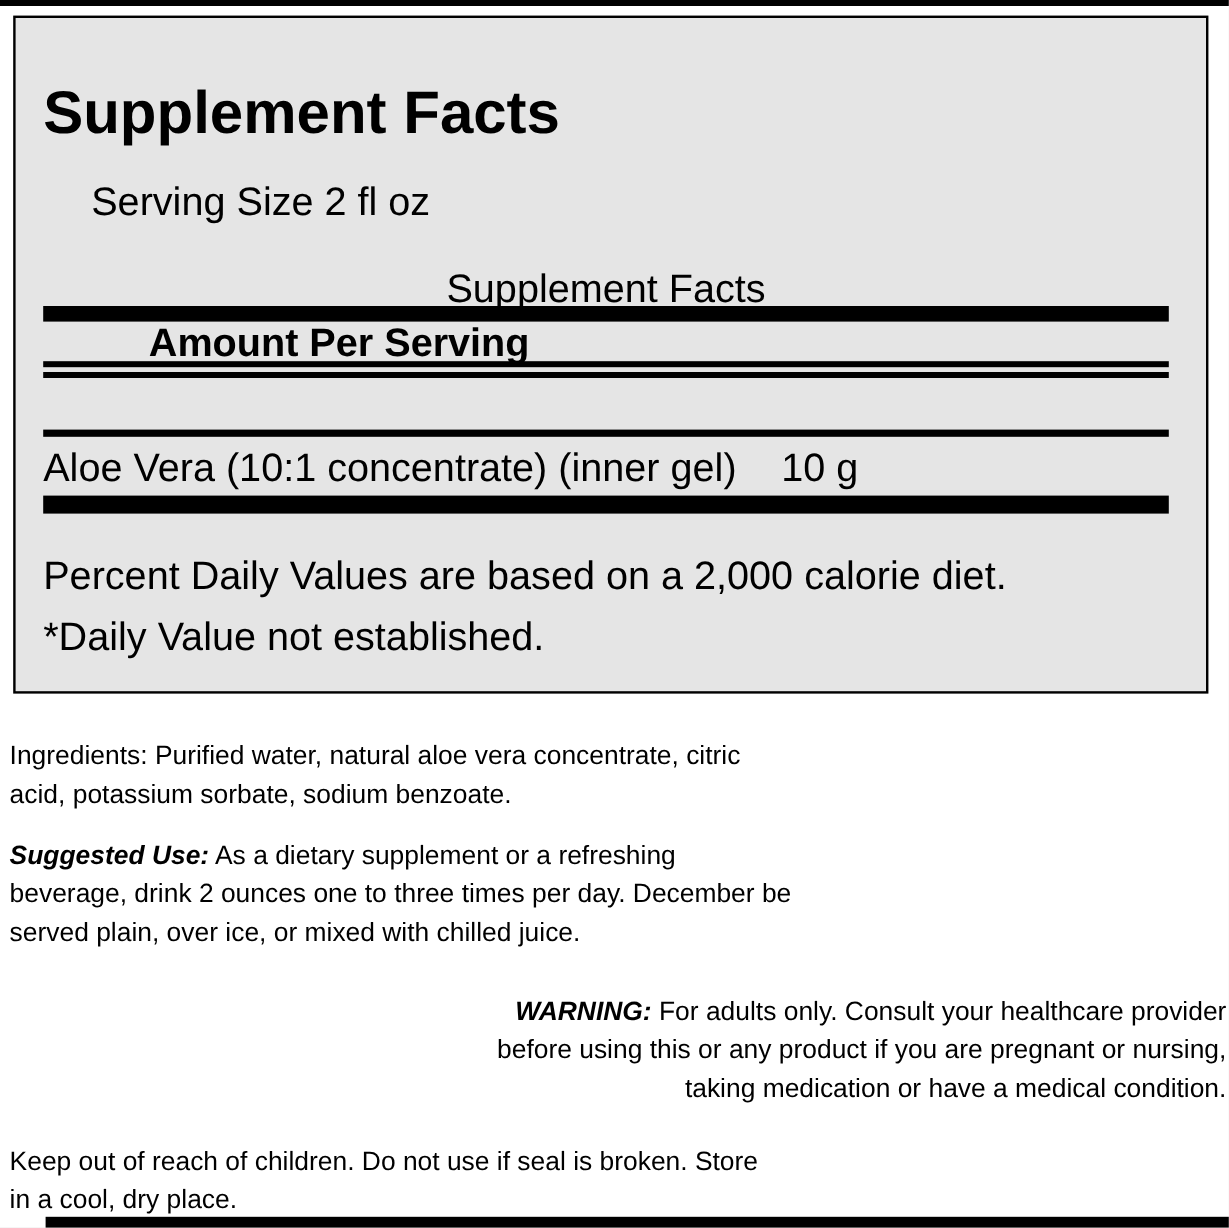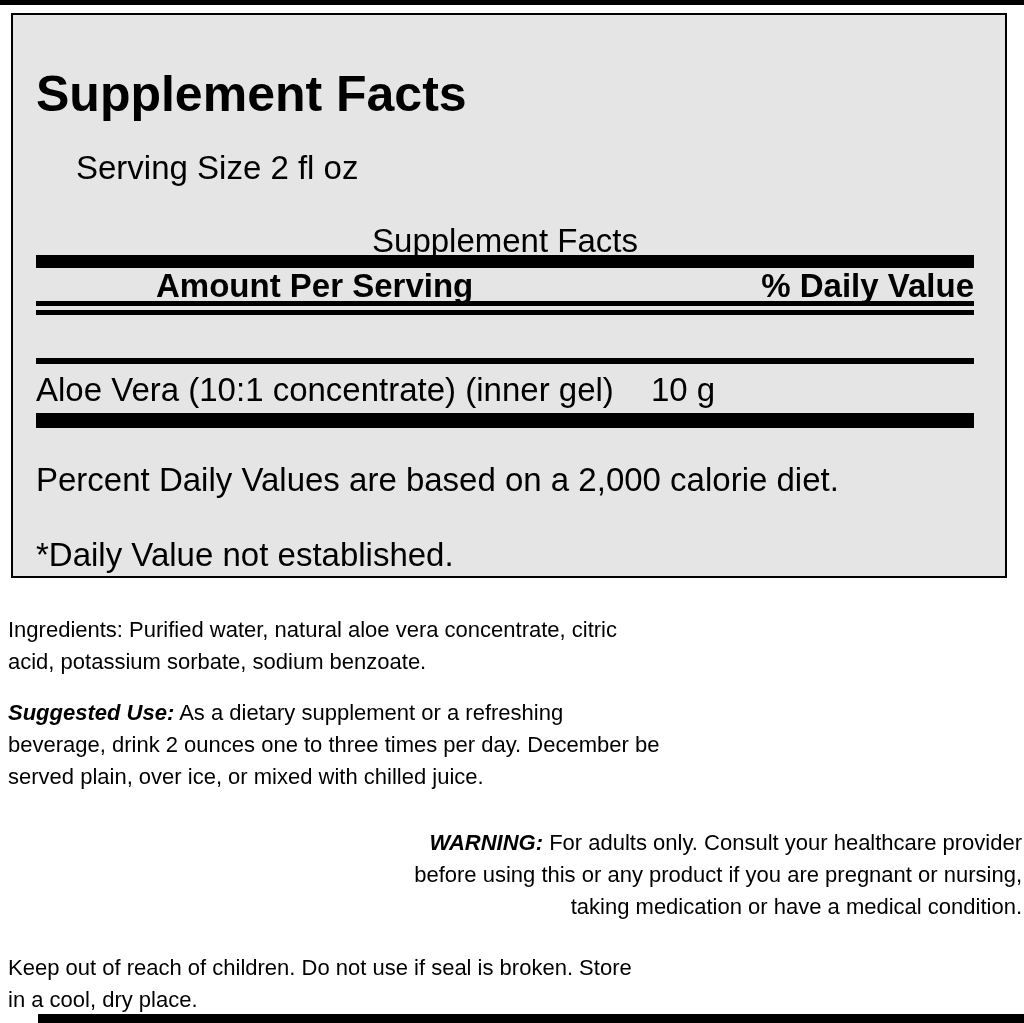--- a/index.html
+++ b/index.html
@@ -28,37 +28,37 @@
 
   .pheading { left:23px; top:54px; font-size:50px; font-weight:bold; line-height:50px; letter-spacing:0; white-space:pre; }
   .serving  { left:23px; top:134px; line-height:38px; white-space:pre;margin-left:40px; }
   .table-title { left:23px; top:209px; width:938px; text-align:center; line-height:33px; white-space:pre; }
 
   .bar  { left:23px; width:938px; background:#000; }
   .bar1 { top:240px; height:13px; }
   .bar2 { top:398px; height:15px; }
 
   .cols { left:23px; top:253px; width:938px; display:flex; justify-content:space-between; font-weight:bold; line-height:36px; }
-  .cols .col-amount { margin-left:120px; }
+  .cols .col-amount { margin-left:88px; }
 
   .dbl-rule { left:23px; top:286px; width:938px; height:14px; border-top:5px solid #000; border-bottom:5px solid #000; }
   .rule     { left:23px; top:343px; width:938px; height:6px; background:#000; }
 
   .row { left:23px; width:938px; height:40px; line-height:34px; }
   .row span { position:absolute; top:0; white-space:pre; }
   .row .nm  { left:0; }
   .sodium-row { top:299px; }
   .sodium-row .amt { left:595px; }
   .sodium-row .dv  { right:0; text-align:right; }
   .aloe-row { top:358px; }
   .aloe-row .amt { left:615px; }
 
   .note  { left:23px; line-height:34px; white-space:pre; }
   .note1 { top:448px; }
-  .note2 { top:499px;margin-top:24px; }
+  .note2 { top:499px; }
 
   
   .para {
     position:absolute; left:8px; width:1014px;
     font-size:22px; line-height:32px;
     white-space:pre;
   }
   .para b { font-weight:bold;font-style:italic; }
   .p-ingredients { top:614px; }
   .p-suggested   { top:697px; }
@@ -75,21 +75,20 @@
 
   <div class="serving"><span>Serving Size 2 fl oz</span><br>
   </div>
 
   <div class="table-title">Supplement Facts</div>
 
   <div class="bar bar1"></div>
 
   <div class="cols">
     <span class="col-amount">Amount Per Serving</span>
-    <span class="col-dv">% Daily Value</span>
   </div>
 
   <div class="dbl-rule"></div>
 
 
   <div class="rule"></div>
 
   <div class="row aloe-row">
     <span class="nm">Aloe Vera (10:1 concentrate) (inner gel)</span>
     <span class="amt">10 g</span>

